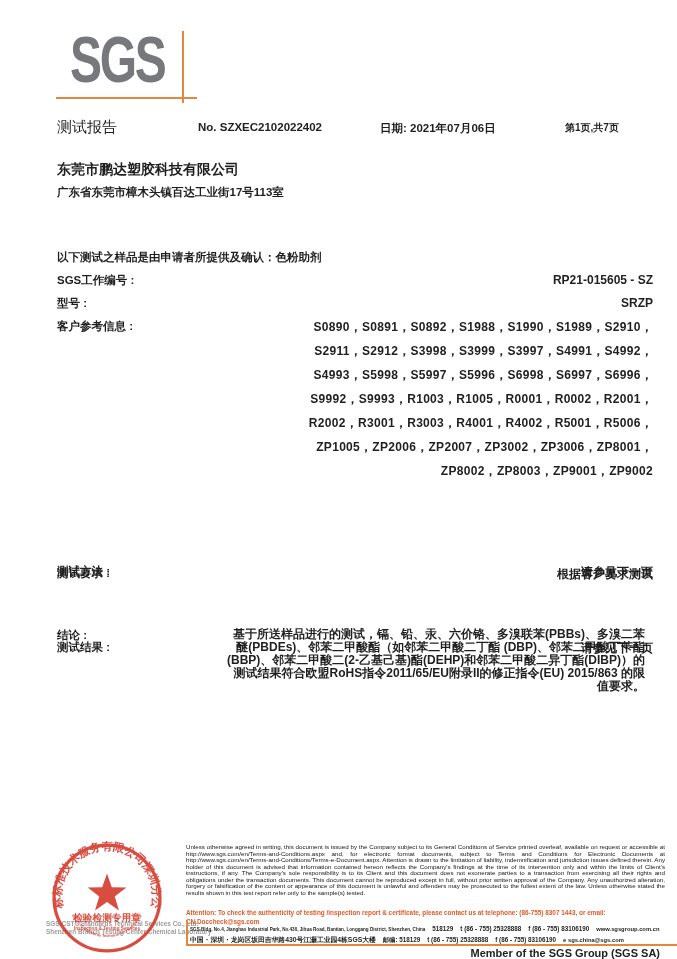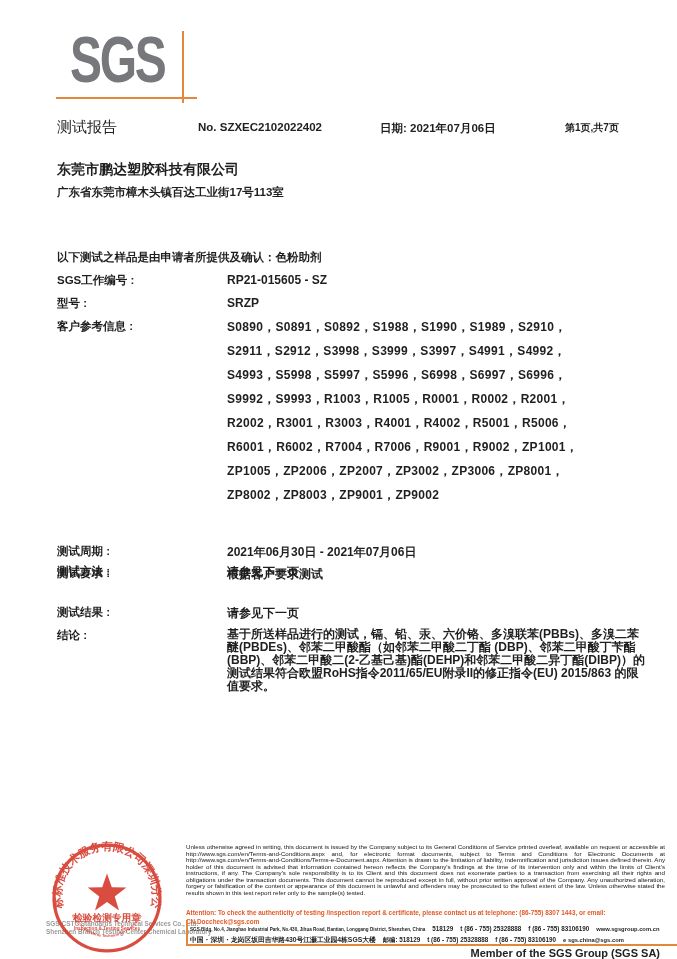--- a/index.html
+++ b/index.html
@@ -19,21 +19,21 @@
   .h-no{position:absolute;left:198px;top:121px;font-size:11.5px;font-weight:600;}
   .h-date{position:absolute;left:380px;top:121px;font-size:11.5px;font-weight:600;}
   .h-page{position:absolute;left:537px;top:121px;font-size:10px;font-weight:600;margin-left:28px;}
   
   .company{position:absolute;left:57px;top:161px;font-size:14px;font-weight:600;}
   .address{position:absolute;left:57px;top:185px;font-size:11.5px;font-weight:700;}
   .intro{position:absolute;left:57px;top:250px;font-size:11.5px;font-weight:600;}
   
   .row{position:absolute;left:57px;width:596px;display:flex;font-size:11.5px;font-weight:600;}
   .lbl{width:170px;flex:none;}
-  .val{flex:1;font-size:12px;}
+  .val{flex:1;font-size:12px;text-align:right;}
   .ref-line{height:24px;letter-spacing:.3px;}
   .conclusion-val{flex:none;width:418px;line-height:13px;}
   
   .disclaimer{
     position:absolute;left:186px;top:844px;width:479px;font-size:6.2px;line-height:6.5px;
     text-align:justify;color:#161616;font-weight:500;
   }
   .attention{
     position:absolute;left:186px;top:909px;width:492px;font-size:6.4px;line-height:8.6px;
     color:#e05a28;font-weight:bold;
@@ -82,43 +82,38 @@
   </div>
 
   <div class="row" style="top:319px">
     <span class="lbl">客户参考信息 :</span>
     <span class="val">
       <div class="ref-line">S0890，S0891，S0892，S1988，S1990，S1989，S2910，</div>
       <div class="ref-line">S2911，S2912，S3998，S3999，S3997，S4991，S4992，</div>
       <div class="ref-line">S4993，S5998，S5997，S5996，S6998，S6997，S6996，</div>
       <div class="ref-line">S9992，S9993，R1003，R1005，R0001，R0002，R2001，</div>
       <div class="ref-line">R2002，R3001，R3003，R4001，R4002，R5001，R5006，</div>
-      <div class="ref-line">R6001，R6002，R7004，R7006，R9001，R9002，ZP1001，</div>
       <div class="ref-line">ZP1005，ZP2006，ZP2007，ZP3002，ZP3006，ZP8001，</div>
       <div class="ref-line">ZP8002，ZP8003，ZP9001，ZP9002</div>
     </span>
   </div>
 
 
-  <div class="row" style="top:544px">
-    <span class="lbl">测试周期 :</span>
-    <span class="val">2021年06月30日 - 2021年07月06日</span>
-  </div>
 
   <div class="row" style="top:566px">
     <span class="lbl">测试要求 :</span>
     <span class="val">根据客户要求测试</span>
   </div>
 
   <div class="row" style="top:564px">
     <span class="lbl">测试方法 :</span>
     <span class="val">请参见下一页</span>
   </div>
 
-  <div class="row" style="top:605px">
+  <div class="row" style="top:640px">
     <span class="lbl">测试结果 :</span>
     <span class="val">请参见下一页</span>
   </div>
 
   <div class="row" style="top:628px">
     <span class="lbl">结论 :</span>
     <span class="val conclusion-val">基于所送样品进行的测试，镉、铅、汞、六价铬、多溴联苯(PBBs)、多溴二苯醚(PBDEs)、邻苯二甲酸酯（如邻苯二甲酸二丁酯 (DBP)、邻苯二甲酸丁苄酯(BBP)、邻苯二甲酸二(2-乙基己基)酯(DEHP)和邻苯二甲酸二异丁酯(DIBP)）的测试结果符合欧盟RoHS指令2011/65/EU附录II的修正指令(EU) 2015/863 的限值要求。</span>
   </div>
 
   <div class="company-gray">

